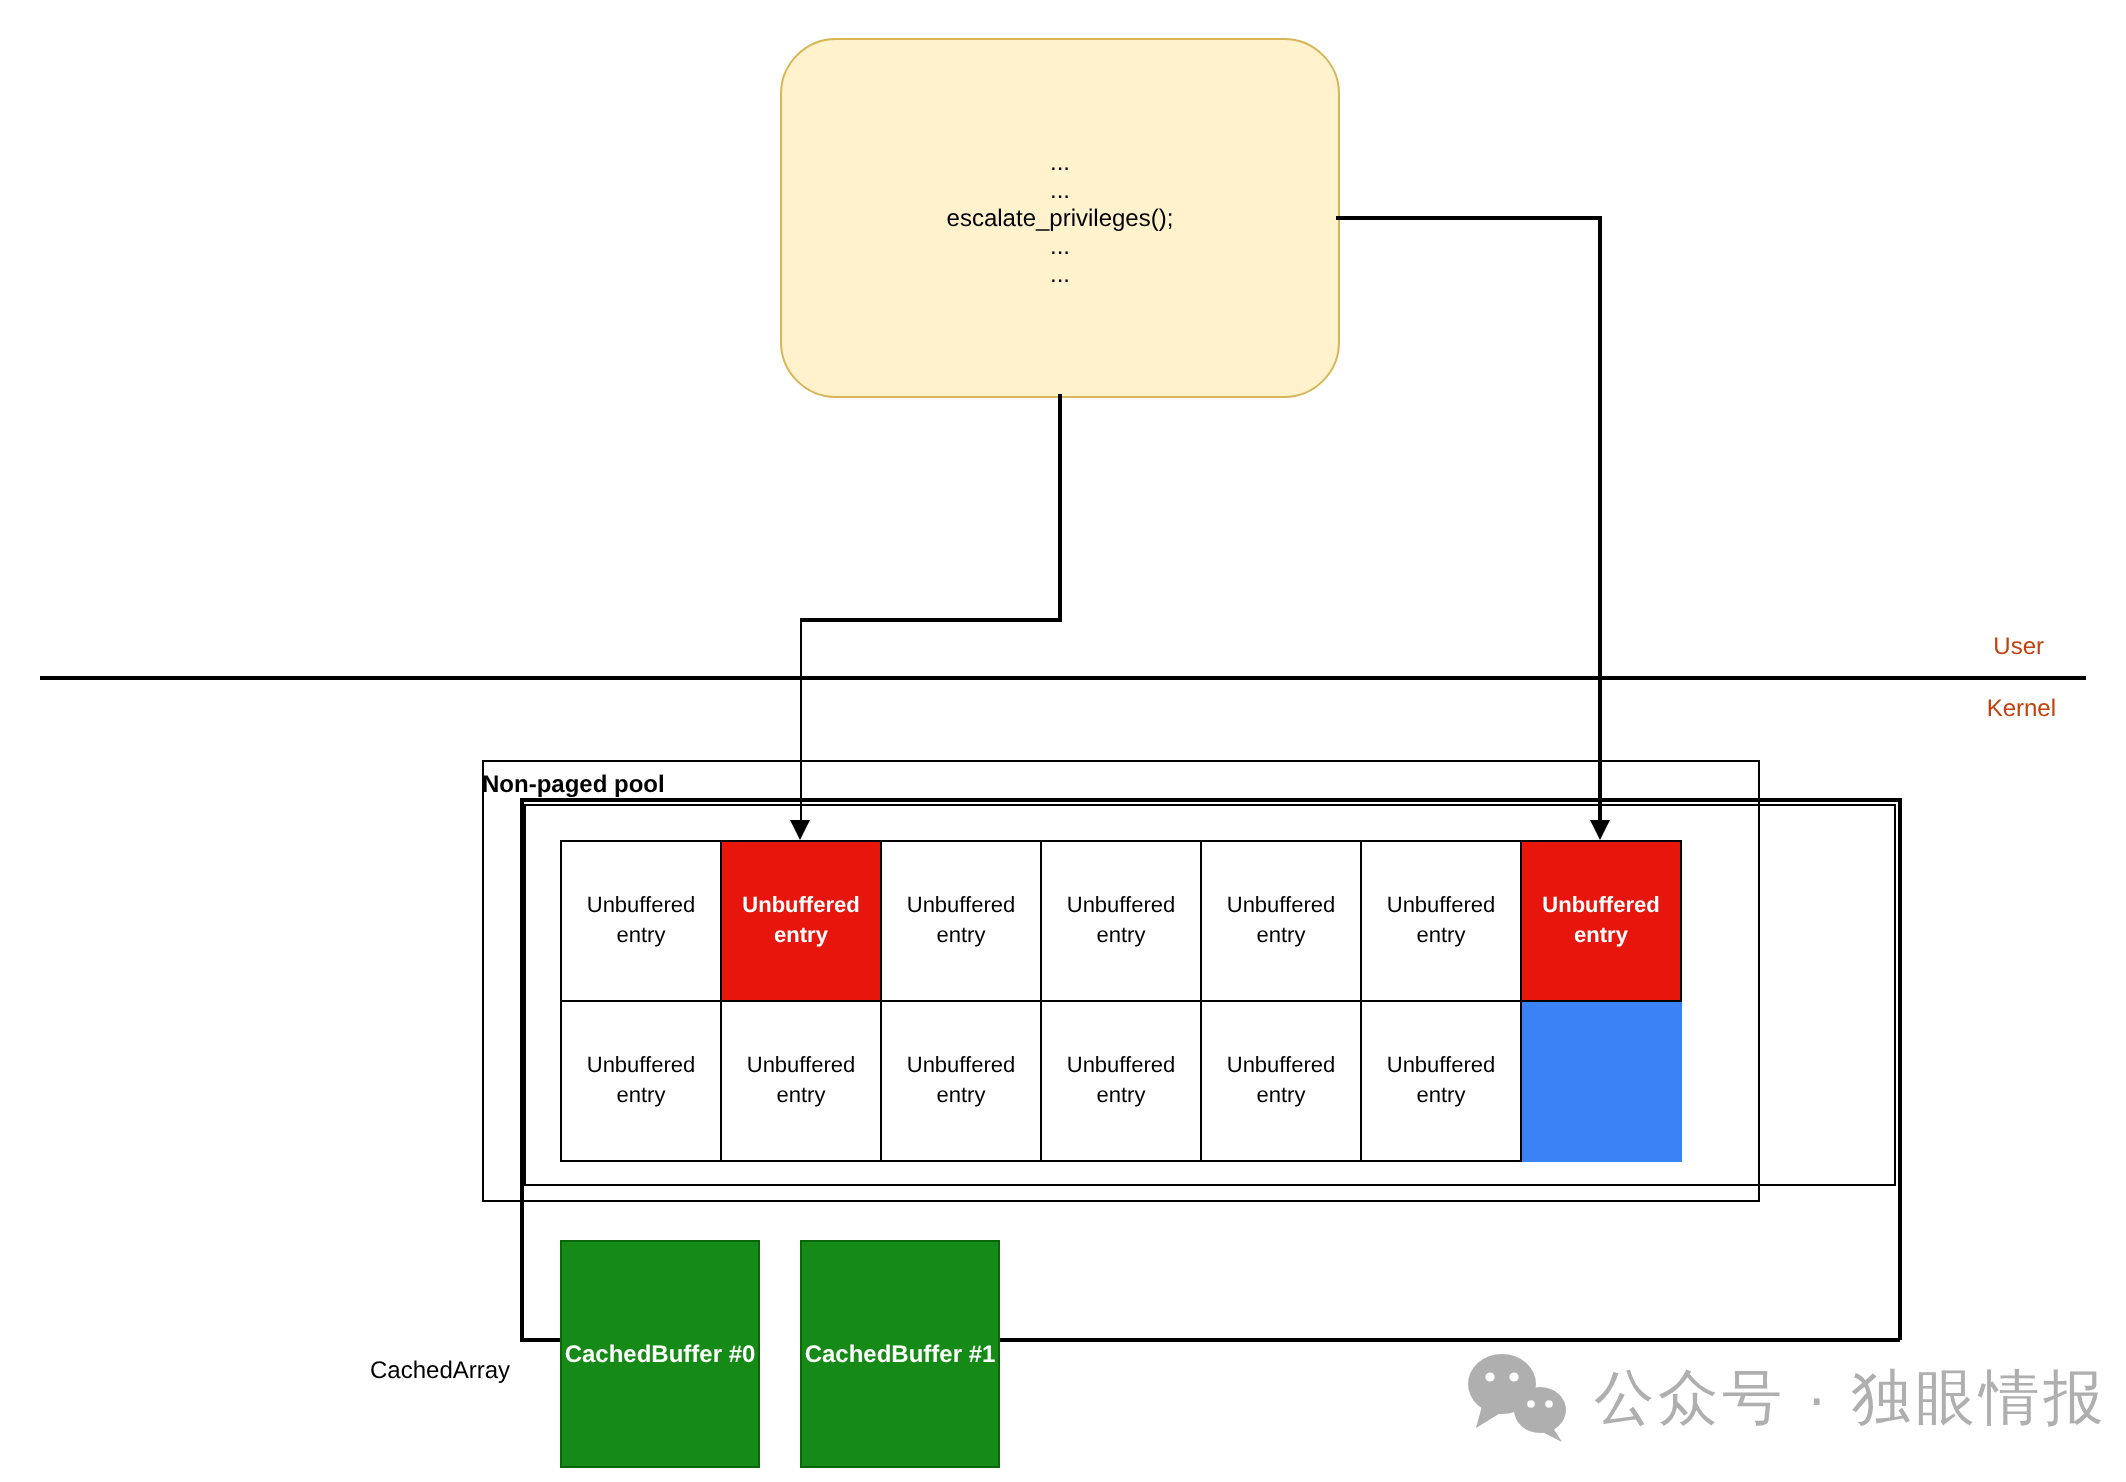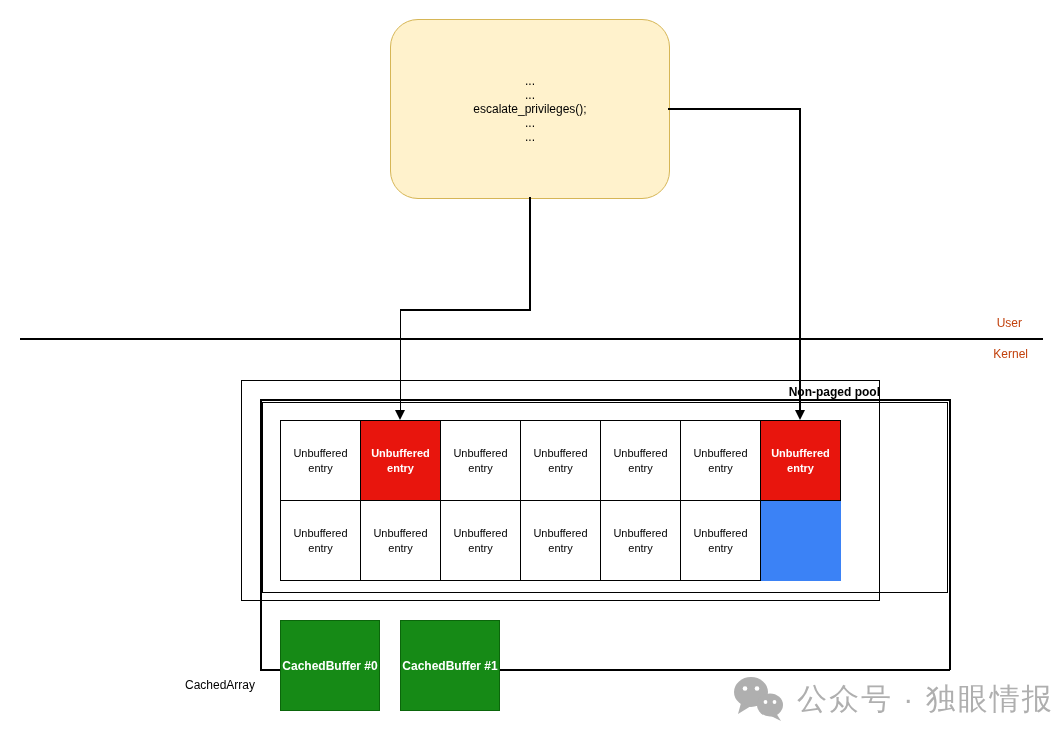--- a/index.html
+++ b/index.html
@@ -23,40 +23,40 @@
     position:absolute;width:0;height:0;
     border-left:5.5px solid transparent;border-right:5.5px solid transparent;
     border-top:10px solid #000;
   }
 
   
   .side-label{position:absolute;font-size:12px;color:#c2410c;}
 
   
   .pool-rect{position:absolute;left:241px;top:380px;width:639px;height:221px;border:1px solid #000;box-sizing:border-box;}
-  .pool-title{position:absolute;left:241px;top:385px;width:639px;text-align:right;font-size:12px;font-weight:bold;color:#000;}
+  .pool-title{position:absolute;left:241px;top:385px;width:639px;text-align:left;font-size:12px;font-weight:bold;color:#000;}
   .inner-rect{position:absolute;left:262px;top:402px;width:686px;height:191px;border:1px solid #000;box-sizing:border-box;}
 
   
   .grid{
     position:absolute;left:280px;top:420px;
     display:grid;grid-template-columns:repeat(7,80px);grid-auto-rows:80px;
     border-top:1px solid #000;border-left:1px solid #000;background:#3b82f6;
   }
   .cell{
     box-sizing:border-box;width:80px;height:80px;
     border-right:1px solid #000;border-bottom:1px solid #000;
     display:flex;flex-direction:column;align-items:center;justify-content:center;
     font-size:11px;line-height:15px;color:#000;background:#fff;text-align:center;
   }
   .cell.red{background:#E8150D;color:#fff;font-weight:bold;}
 
   
   .cached-buffer{
-    position:absolute;top:620px;width:100px;height:91px;box-sizing:border-box;
+    position:absolute;top:620px;width:100px;height:114px;box-sizing:border-box;
     background:#168A16;border:1px solid #0B660B;
     display:flex;align-items:center;justify-content:center;
     color:#fff;font-size:12px;font-weight:bold;text-align:center;
   }
   .cached-array-label{position:absolute;left:185px;top:678px;font-size:12px;color:#000;}
 
   
   .watermark{position:absolute;left:731px;top:676px;display:flex;align-items:center;color:#AFAFAF;}
   .watermark .wm-text{font-size:30px;letter-spacing:2px;margin-left:12px;white-space:nowrap;}
 </style>

